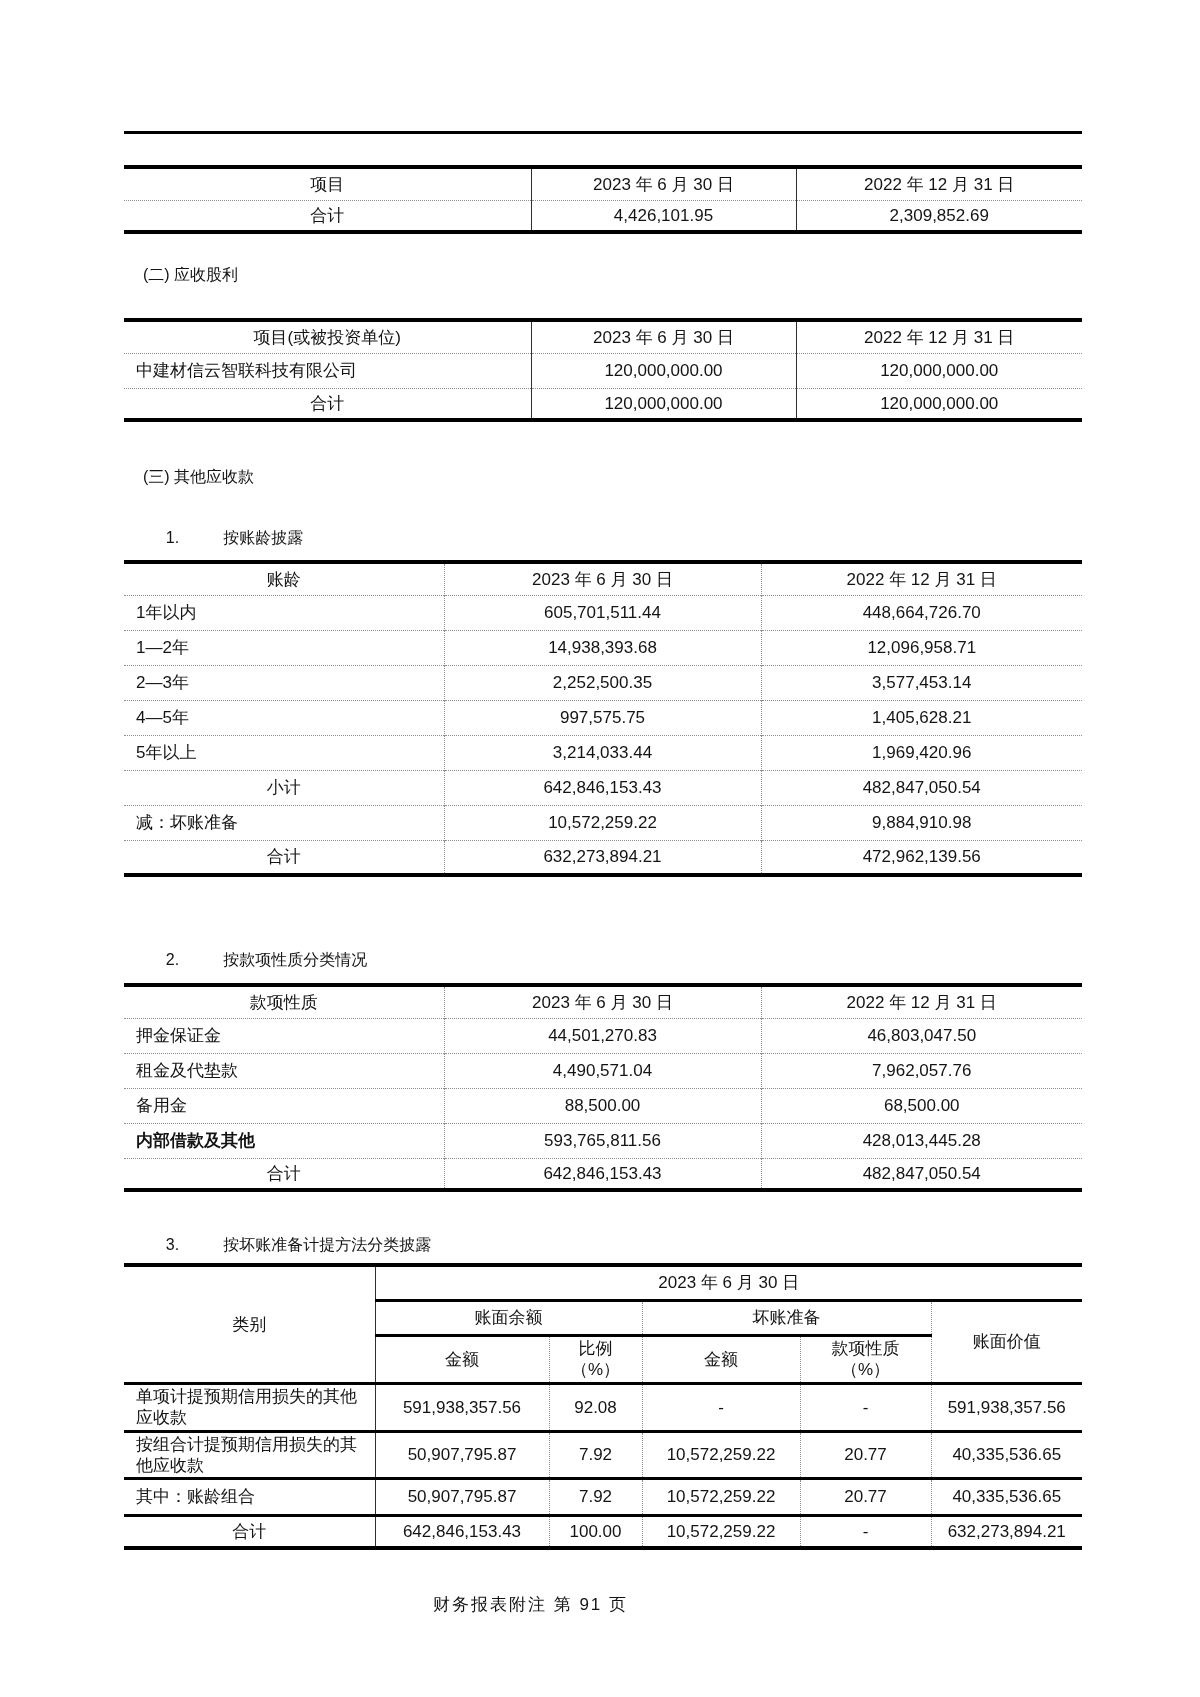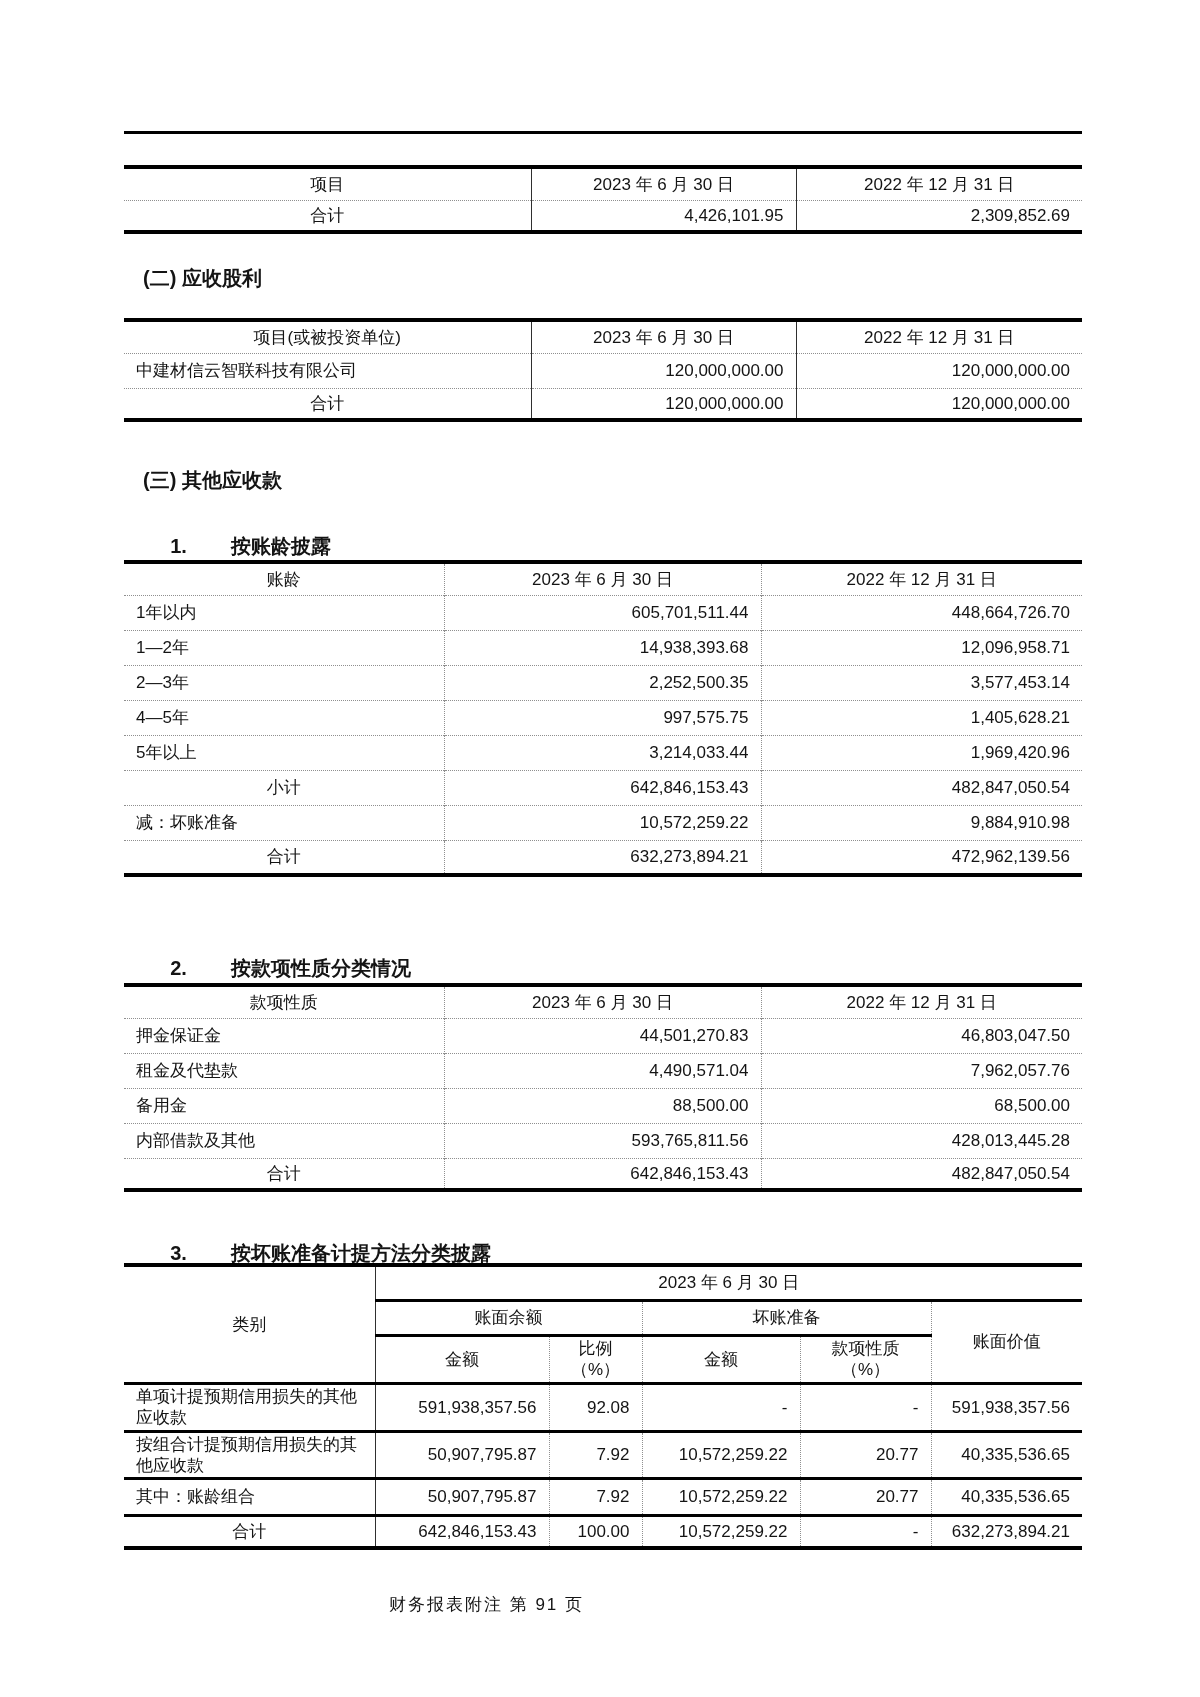--- a/index.html
+++ b/index.html
@@ -1,33 +1,33 @@
 <!DOCTYPE html>
 <html><head>
 <meta charset="utf-8">
 <style>
   html,body{margin:0;padding:0;background:#ffffff;}
   .page{position:relative;width:1200px;height:1697px;background:#fff;overflow:hidden;
         font-family:"Liberation Sans","DejaVu Sans",sans-serif;color:#141414;margin-top:20px;}
   .rule{position:absolute;background:#000;}
-  .sec{position:absolute;font-weight:bold;font-size:20px;white-space:pre;}
+  .sec{position:absolute;font-weight:normal;font-size:16px;white-space:pre;}
   .sec .gap{margin-left:44px;}
   table.fin{position:absolute;border-collapse:collapse;table-layout:fixed;
             border-top:4px solid #000;border-bottom:4px solid #000;}
   .fin td{font-size:17px;padding:0 12px;vertical-align:middle;line-height:21px;overflow:hidden;}
   .fin tr + tr td{border-top:1px dotted #8f8f8f;}
   table.tE tr + tr td{border-top:3px solid #000000;}
   .vs{border-left:1px solid #2f2f2f;}
   .vd{border-left:1px dotted #8f8f8f;}
   .ctr{text-align:center;}
-  .num{text-align:right;}
+  .num{text-align:center;}
   .lbl{text-align:left;}
   .pre{white-space:pre-line;}
-  .bigtxt{font-size:20px;}
-  .footer{position:absolute;left:0;width:973px;text-align:center;font-size:17px;letter-spacing:2px;}
+  .bigtxt{font-size:20px;font-weight:bold;}
+  .footer{position:absolute;left:0;width:973px;text-align:center;font-size:17px;letter-spacing:2px;padding-left:44px;}
 </style>
 </head>
 <body>
 
 <div class="page">
 
   <div class="rule" style="left:124px;top:111px;width:958px;height:3px;"></div>
 
   <table class="fin" style="left:124px;top:145px;width:958px;">
     <colgroup>

